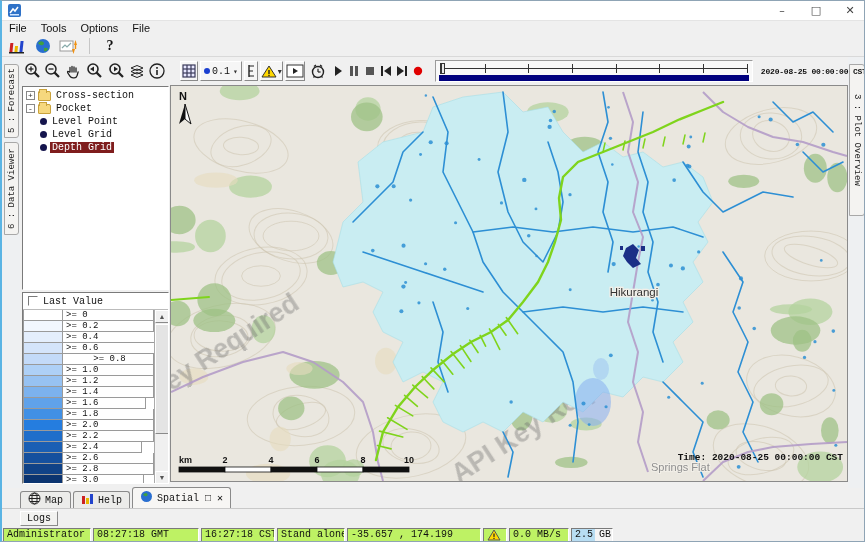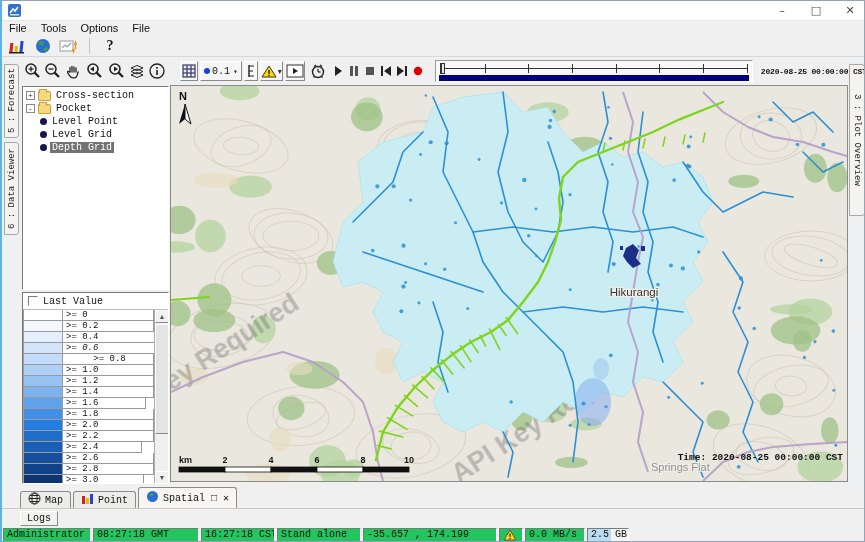--- a/index.html
+++ b/index.html
@@ -42,21 +42,21 @@
   .vtab.left{left:2px;width:15px;border-radius:3px 0 0 3px;writing-mode:vertical-rl;transform:rotate(180deg);}
   .vtab.right{left:1px;width:16px;border-radius:0 3px 3px 0;writing-mode:vertical-rl;}
   
   .tree-panel{left:20px;top:85px;width:147px;height:204px;background:#fff;border:1px solid;border-color:#7a7a7a #fff #fff #7a7a7a;overflow:hidden;padding-top:2px;}
   .trow{display:flex;align-items:center;height:13px;font-family:"Liberation Mono","DejaVu Sans Mono",monospace;font-size:10px;white-space:nowrap;padding-left:3px;gap:3px;}
   .tgl{width:9px;height:9px;border:1px solid #888;background:#fff;font-size:8px;line-height:7px;text-align:center;color:#333;flex:none;font-family:"Liberation Mono",monospace;}
   .folder{width:13px;height:10px;background:#f6d87e;border:1px solid #c9a23c;border-radius:1px 2px 1px 1px;position:relative;flex:none;}
   .folder:before{content:"";position:absolute;left:0;top:-3px;width:6px;height:3px;background:#f6d87e;border:1px solid #c9a23c;border-bottom:none;}
   .bullet{width:7px;height:7px;border-radius:50%;background:#15154d;flex:none;margin-left:14px;}
   .trow .lbl{padding:0 2px;}
-  .trow.sel .lbl{background:#737373;color:#fff;}
+  .trow.sel .lbl{background:#7f1d1d;color:#fff;}
   
   .legend-panel{left:20px;top:291px;width:147px;height:192px;background:#fff;border:1px solid;border-color:#7a7a7a #fff #fff #7a7a7a;overflow:hidden;}
   .chk-row{display:flex;align-items:center;gap:5px;height:16px;padding-left:5px;font-family:"Liberation Mono",monospace;font-size:10px;}
   .chk{width:10px;height:10px;background:#fff;border:1px solid;border-color:#7a7a7a #fff #fff #7a7a7a;flex:none;}
   .legend-body{position:relative;height:174px;overflow:hidden;border-top:1px solid #bbb;}
   .lrow{display:flex;height:11px;}
   .lswatch{width:40px;border:1px solid #9a9a9a;border-top:none;flex:none;}
   .llabel{flex:1;border:1px solid #9a9a9a;border-left:none;border-top:none;background:#fff;font-family:"Liberation Mono",monospace;font-size:9px;line-height:10px;padding-left:3px;}
   .lscroll{position:absolute;right:0;top:0;width:14px;height:174px;background:#f0f0f0;border-left:1px solid #aaa;}
   .sbtn{position:absolute;left:0;width:14px;height:13px;background:#f0f0f0;border:1px solid;border-color:#fff #8a8a8a #8a8a8a #fff;font-size:7px;text-align:center;line-height:11px;color:#555;}
@@ -65,21 +65,21 @@
   .map-wrap{left:168px;top:84px;width:678px;height:397px;border:1px solid #8a8a8a;background:#eae7df;}
   
   .tabbar{left:0;top:487px;width:865px;height:21px;display:flex;align-items:flex-end;padding-left:18px;gap:2px;border-bottom:1px solid #c9c9c9;background:#f0f0f0;}
   .btab{display:flex;align-items:center;gap:4px;height:17px;padding:0 7px;border:1px solid #8a8a8a;border-bottom:none;border-radius:3px 3px 0 0;background:#ececea;font-family:"Liberation Mono",monospace;font-size:10px;}
   .btab.active{height:21px;background:#f7f6f4;}
   .tab-ctl{font-size:10px;font-weight:bold;color:#111;margin-left:2px;}
   .logsrow{left:0;top:508px;width:865px;height:18px;background:#f0f0f0;display:flex;align-items:center;padding-left:18px;}
   .logs-btn{height:15px;padding:0 6px;border:1px solid;border-color:#fff #8a8a8a #8a8a8a #fff;background:#f2f2f0;font-family:"Liberation Mono",monospace;font-size:10px;line-height:13px;}
   
   .statusbar{left:0;top:526px;width:865px;height:16px;background:#f0f0f0;display:flex;gap:2px;padding:1px 1px 0 1px;}
-  .sfield{height:14px;border:1px solid;border-color:#7a7a7a #fff #fff #7a7a7a;background:#22c55e;font-family:"Liberation Mono","DejaVu Sans Mono",monospace;font-size:10px;line-height:12px;padding:0 3px;white-space:nowrap;overflow:hidden;display:flex;align-items:center;gap:2px;}
+  .sfield{height:14px;border:1px solid;border-color:#7a7a7a #fff #fff #7a7a7a;background:#bef264;font-family:"Liberation Mono","DejaVu Sans Mono",monospace;font-size:10px;line-height:12px;padding:0 3px;white-space:nowrap;overflow:hidden;display:flex;align-items:center;gap:2px;}
 </style>
 </head>
 <body>
 
 <div id="window">
 
   <div class="abs titlebar">
     <span class="app-icon">
       <svg width="13" height="13">
           <polyline points="2,9 5,5 7,7 10,3" stroke="#fff" stroke-width="1.5" fill="none"></polyline>
@@ -327,21 +327,21 @@
         <div class="lrow">
           <span class="lswatch" style="background: rgb(242, 247, 254);"></span>
           <span class="llabel" style="margin-right: 14px;">&gt;= 0.2</span>
         </div>
         <div class="lrow">
           <span class="lswatch" style="background: rgb(228, 238, 252);"></span>
           <span class="llabel" style="margin-right: 0;">&gt;= 0.4</span>
         </div>
         <div class="lrow">
           <span class="lswatch" style="background: rgb(212, 228, 250);"></span>
-          <span class="llabel" style="margin-right: 6px; font-style: italic;">&gt;= 0.6</span>
+          <span class="llabel" style="margin-right: 6px;">&gt;= 0.6</span>
         </div>
         <div class="lrow">
           <span class="lswatch" style="background: rgb(195, 218, 248);"></span>
           <span class="llabel" style="margin-right: 14px; text-align: center;">&gt;= 0.8</span>
         </div>
         <div class="lrow">
           <span class="lswatch" style="background: rgb(174, 208, 246);"></span>
           <span class="llabel" style="margin-right: 14px;">&gt;= 1.0</span>
         </div>
         <div class="lrow">
@@ -642,41 +642,41 @@
             <line x1="2" y1="9.5" x2="11" y2="9.5" stroke="#222"></line>
           </svg></span>
         <span>Map</span>
       </div>
       <div class="btab">
         <span><svg width="13" height="13">
             <rect x="1" y="4" width="3" height="8" fill="#cc2222"></rect>
             <rect x="5" y="6" width="3" height="6" fill="#e8b800"></rect>
             <rect x="9" y="2" width="3" height="10" fill="#2244cc"></rect>
           </svg></span>
-        <span>Point</span>
+        <span>Help</span>
       </div>
       <div class="btab active">
         <span><svg width="13" height="13">
             <circle cx="6.5" cy="6.5" r="5.5" fill="#2a6fd0"></circle>
             <path d="M3 4.5 q2.5-2.5 4-1 q1.5 1 0 2.5 q-2.5 1-4-1.5z" fill="#3fa040"></path>
           </svg></span>
         <span>Spatial</span>
         <span class="tab-ctl">□</span>
         <span class="tab-ctl">✕</span>
       </div>
     </div>
   <div class="abs logsrow">
     <span class="logs-btn">Logs</span>
   </div>
 
   <div class="abs statusbar" id="statusbar">
       <div class="sfield" style="width: 88px; flex: 0 0 auto;">Administrator</div>
       <div class="sfield" style="width: 106px; flex: 0 0 auto;">08:27:18 GMT</div>
       <div class="sfield" style="width: 74px; flex: 0 0 auto;">16:27:18 CST</div>
-      <div class="sfield" style="width: 84px; flex: 0 0 auto;">Stand alone</div>
+      <div class="sfield" style="width: 68px; flex: 0 0 auto;">Stand alone</div>
       <div class="sfield" style="width: 134px; flex: 0 0 auto;">-35.657 , 174.199</div>
       <div class="sfield" style="width: 24px; flex: 0 0 auto;">
         <svg width="14" height="12">
           <polygon points="7,1 13,11 1,11" fill="#ffd800" stroke="#555"></polygon>
           <rect x="6.4" y="4.5" width="1.2" height="3.4" fill="#222"></rect>
           <rect x="6.4" y="8.8" width="1.2" height="1.2" fill="#222"></rect>
         </svg>
       </div>
       <div class="sfield" style="width: 60px; flex: 0 0 auto;">0.0 MB/s</div>
       <div class="sfield" style="width: 42px; flex: 0 0 auto; background: linear-gradient(90deg, rgb(184, 221, 242) 0px, rgb(184, 221, 242) 58%, rgb(244, 244, 244) 58%);">2.5 GB</div>

